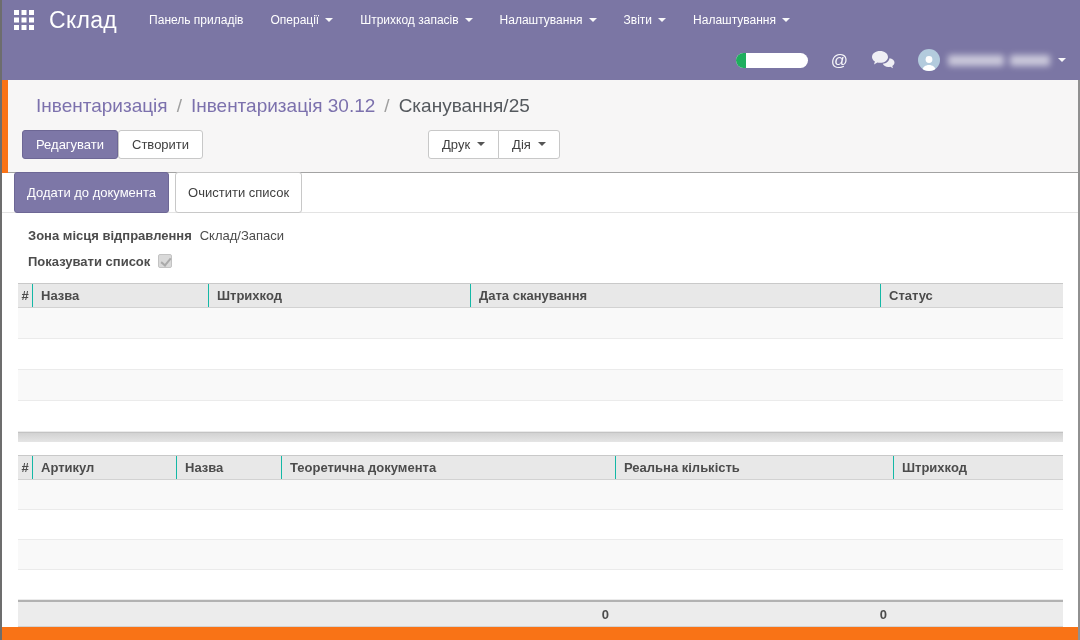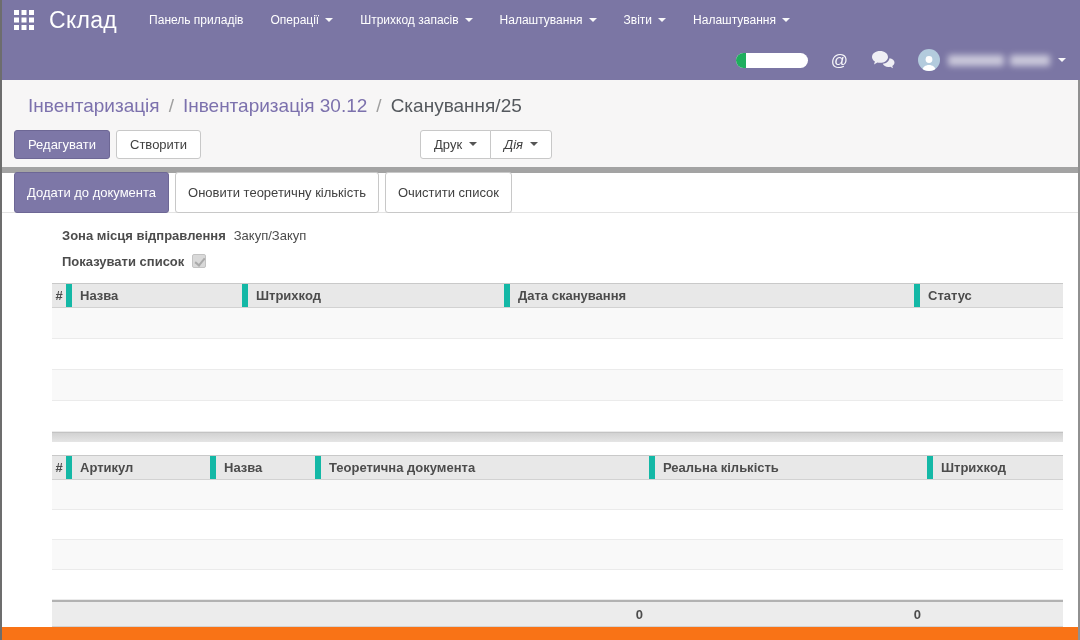--- a/index.html
+++ b/index.html
@@ -22,59 +22,59 @@
   .timer-fill { width:10px; height:100%; background:#1fae5e; }
   .at-icon { font-size:17px; color:rgba(255,255,255,.95); cursor:pointer; line-height:1; }
   .chat-icon { cursor:pointer; display:flex; }
   .user-menu { display:flex; align-items:center; gap:8px; cursor:pointer; }
   .avatar { width:22px; height:22px; border-radius:50%; background:#b3cbdd; overflow:hidden; display:flex; align-items:flex-end; justify-content:center; flex:none; }
   .blur-name { display:flex; gap:6px; filter:blur(3px); }
   .blur-name span { display:block; height:11px; border-radius:2px; background:rgba(255,255,255,.6); }
   .b1 { width:56px; } .b2 { width:40px; }
 
   
-  .control-panel { background:#f7f6f6; height:93px; border-bottom:6px solid #a3a3a3; }
+  .control-panel { background:#f7f6f6; height:93px; border-bottom:1px solid #a3a3a3;margin-left:8px; }
   .breadcrumb { padding:15px 0 0 28px; font-size:19px; white-space:nowrap; }
   .bc-link { color:#7c71ad; cursor:pointer; }
   .bc-sep { color:#9f9f9f; margin:0 9px; }
   .bc-current { color:#55595e; }
   .cp-row { position:relative; display:flex; align-items:center; margin:11px 16px 0 14px; height:32px; }
   .btn { font-size:13px; padding:6px 13px; border:1px solid #c8c8c8; border-radius:3px; background:#fff; color:#404040; cursor:pointer; font-family:inherit; white-space:nowrap; }
   .btn-primary { background:#7d77a7; border-color:#6d6795; color:#fff; }
-  .left-btns { display:flex; gap:6px; }
+  .left-btns { display:flex; }
   .btn-group { position:absolute; left:406px; display:flex; }
   .btn-group .btn { border-radius:0; margin-left:-1px; display:flex; align-items:center; gap:7px; }
   .btn-group .btn:first-child { border-radius:3px 0 0 3px; margin-left:0; }
-  .btn-group .btn:last-child { border-radius:0 3px 3px 0;font-style:italic; }
+  .btn-group .btn:last-child { border-radius:0 3px 3px 0; }
   .caret-dark { width:0; height:0; border:4px solid transparent; border-top-color:#555; margin-top:4px; }
   .pager { margin-left:auto; display:flex; align-items:center; gap:13px; }
   .pager-count { font-size:13px; color:#555; }
   .pager-nav { display:flex; }
   .pager-btn { width:30px; height:32px; background:#fbfbfb; border:1px solid #c8c8c8; color:#6e6e6e; font-size:18px; font-weight:700; display:flex; align-items:center; justify-content:center; cursor:pointer; padding-bottom:3px; }
   .pager-btn.prev { border-radius:3px 0 0 3px; }
   .pager-btn.next { border-radius:0 3px 3px 0; margin-left:-1px; }
 
   
   .band { height:40px; background:#fff; border-bottom:1px solid #e3e3e3; display:flex; align-items:center; gap:6px; padding-left:14px; }
   .band .btn { padding:12px 12px; }
 
   
-  .sheet { background:#fff; padding-top:11px;padding-left:34px; }
+  .sheet { background:#fff; padding-top:11px; }
   .field-row { padding-left:28px; height:22px; margin-bottom:4px; display:flex; align-items:center; font-size:13px; }
   .field-label { font-weight:700; color:#4c4c4c; }
   .field-value { margin-left:8px; color:#4c4c4c; }
   .checkbox { width:14px; height:14px; background:#d9d9d9; border:1px solid #c3c3c3; border-radius:2px; margin-left:8px; position:relative; cursor:default; }
   .checkbox::after { content:''; position:absolute; left:4px; top:1px; width:4px; height:8px; border:solid #aaa; border-width:0 2px 2px 0; transform:rotate(40deg); }
 
   
   .table { margin:11px 17px 0 18px; font-size:13px; }
   .t2 { margin-top:0; }
   .t-head { display:flex; background:#e8e8e8; border-top:1px solid #c9c9c9; border-bottom:1px solid #d2d2d2; }
   .th { padding:4px 8px 3px; line-height:16px; font-weight:700; color:#4c4c4c; white-space:nowrap; overflow:hidden; cursor:pointer; }
-  .th + .th { border-left:6px solid #14b8a6; }
+  .th + .th { border-left:1px solid #14b8a6; }
   .tr { height:31px; border-bottom:1px solid #ebebeb; background:#fff; }
   .tr.odd { background:#f9f9f9; }
   .t2 .tr { height:30px; }
   .c-idx { width:14px; padding-left:2px; padding-right:2px; text-align:center; flex:none; }
   .c-name { width:176px; flex:none; } .c-bc { width:262px; flex:none; }
   .c-date { width:410px; flex:none; } .c-status { flex:1; }
   .c-sku { width:144px; flex:none; } .c-name2 { width:105px; flex:none; }
   .c-theor { width:334px; flex:none; } .c-real { width:278px; flex:none; } .c-bc2 { flex:1; }
   .separator-strip { height:10px; margin:0 17px 13px 18px; background:linear-gradient(#d2d2d2,#e5e5e5); border-top:1px solid #c3c3c3; }
   .t-foot { display:flex; align-items:center; height:27px; background:#ececec; border-top:2px solid #b2b2b2; border-bottom:1px solid #d2d2d2; font-weight:700; color:#4c4c4c; }
@@ -173,28 +173,27 @@
         <button class="btn">
           <span>Дія</span>
           <span class="caret-dark"></span>
         </button>
       </div>
     </div>
   </div>
 
   <div class="band">
     <button class="btn btn-primary">Додати до документа</button>
-    <button class="btn">Оновити теоретичну кількість</button>
     <button class="btn">Очистити список</button>
   </div>
 
   <div class="sheet">
     <div class="field-row">
       <span class="field-label">Зона місця відправлення</span>
-      <span class="field-value">Закуп/Закуп</span>
+      <span class="field-value">Склад/Запаси</span>
     </div>
     <div class="field-row">
       <span class="field-label">Показувати список</span>
       <span class="checkbox"></span>
     </div>
 
     <div class="table t1">
       <div class="t-head">
         <div class="th c-idx">#</div>
         <div class="th c-name">Назва</div>

